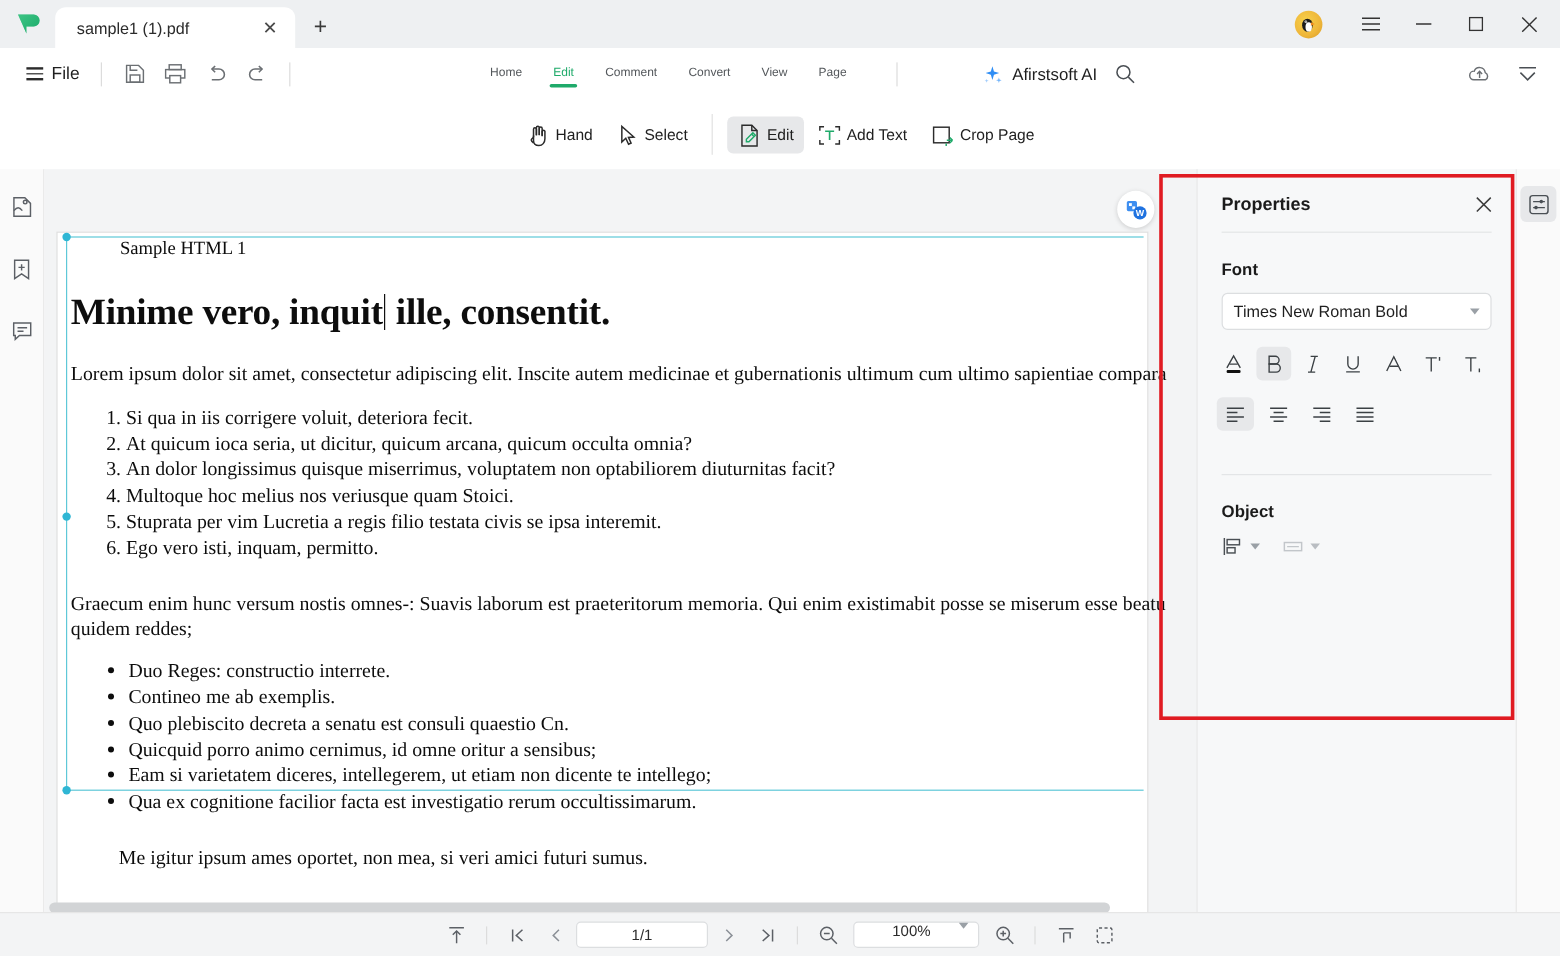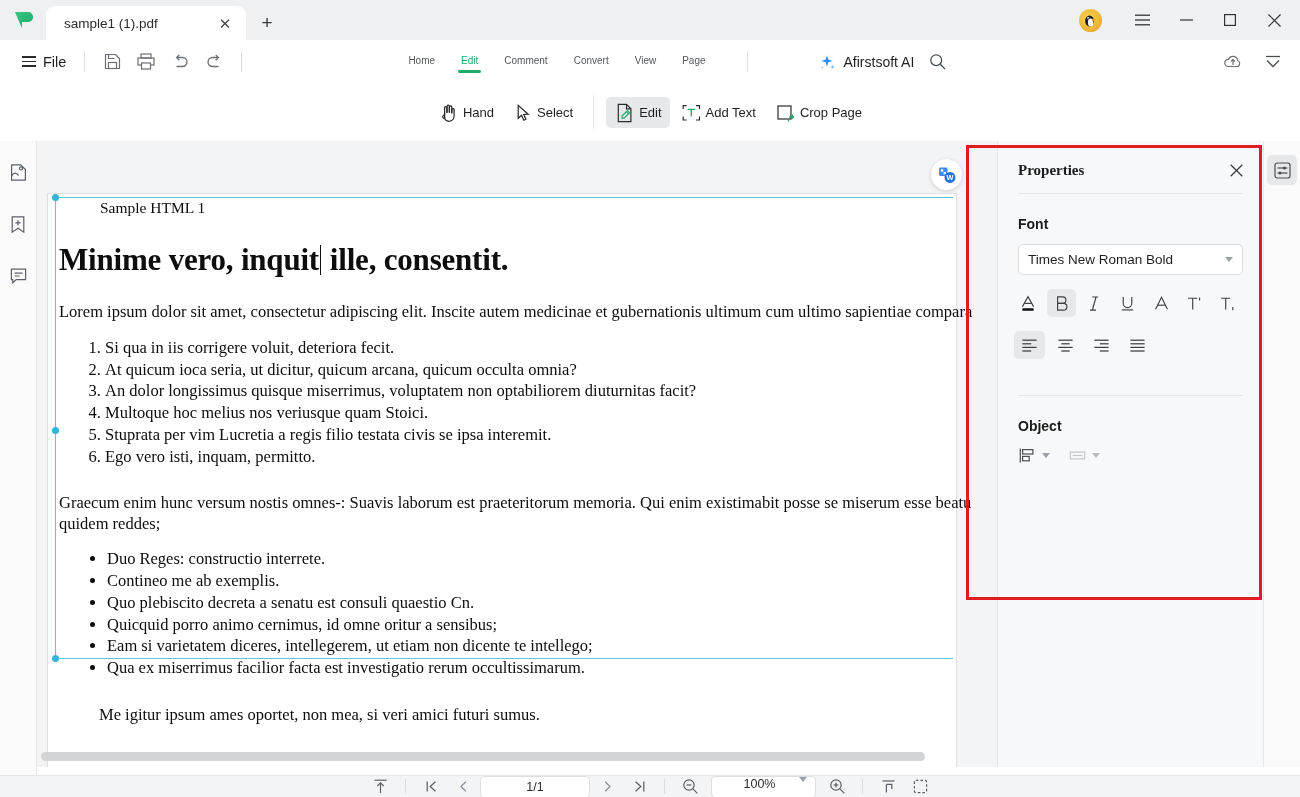--- a/index.html
+++ b/index.html
@@ -189,21 +189,21 @@
     background: #f7f8f9; border-left: 1px solid #e6e6e6;
   }
   .red-outline {
     position: absolute; top: 145px; left: 966px;
     width: 296px; height: 455px;
     border: 3px solid #e01b22; pointer-events: none; z-index: 30;
   }
   .panel-head {
     display: flex; align-items: center; padding: 18px 16px 12px 20px;
   }
-  .panel-title { font-size: 15px; font-weight: bold; color: #1b1b1b; font-family: Liberation Serif, serif; }
+  .panel-title { font-size: 15px; font-weight: bold; color: #1b1b1b; }
   .panel-close { margin-left: auto; color: #3a3a3a; font-size: 16px; width: 22px; height: 22px; display:flex; align-items:center; justify-content:center; }
   .panel-divider { height: 1px; background: #e3e5e7; margin: 0 20px; }
   .sec-title {
     font-size: 14px; font-weight: bold; color: #1b1b1b;
     margin: 22px 0 12px 20px;
   }
   .field {
     margin: 0 20px 10px; height: 31px;
     background: #ffffff; border: 1px solid #dcdee0; border-radius: 5px;
     display: flex; align-items: center; padding: 0 9px;
@@ -232,21 +232,21 @@
   
   .rightrail {
     position: absolute; top: 141px; right: 0; width: 37px; bottom: 30px;
     background: #fafafa; border-left: 1px solid #e6e6e6;
     display: flex; flex-direction: column; align-items: center; padding-top: 14px;
   }
   .rail-btn.sel { background: #e7e8ea; }
 
   
   .bottombar {
-    position: absolute; left: 0; bottom: 0; width: 1300px; height: 22px;
+    position: absolute; left: 0; bottom: 0; width: 1300px; height: 37px;
     background: #f3f4f5; border-top: 1px solid #e6e6e6;
     display: flex; align-items: center; justify-content: center; gap: 2px;
   }
   .bbtn {
     width: 30px; height: 24px; display: flex; align-items: center; justify-content: center;
     color: #5c6066; font-size: 13px;
   }
   .bsep { width: 1px; height: 15px; background: #dcdcdc; margin: 0 8px; }
   .pagebox {
     width: 110px; height: 22px; background: #ffffff; border: 1px solid #dcdee0;
@@ -521,21 +521,21 @@
 
       <div class="d-p">Graecum enim hunc versum nostis omnes-: Suavis laborum est praeteritorum memoria. Qui enim existimabit posse se miserum esse beatu</div>
       <div class="d-p" style="margin-top:0">quidem reddes;</div>
 
       <ul class="d-list">
         <li>Duo Reges: constructio interrete.</li>
         <li>Contineo me ab exemplis.</li>
         <li>Quo plebiscito decreta a senatu est consuli quaestio Cn.</li>
         <li>Quicquid porro animo cernimus, id omne oritur a sensibus;</li>
         <li>Eam si varietatem diceres, intellegerem, ut etiam non dicente te intellego;</li>
-        <li>Qua ex miserrimus facilior facta est investigatio rerum occultissimarum.</li>
+        <li>Qua ex cognitione facilior facta est investigatio rerum occultissimarum.</li>
       </ul>
 
       <div class="d-close">Me igitur ipsum ames oportet, non mea, si veri amici futuri sumus.</div>
     </div>
   </div>
 
   <div class="hscroll-track">
     <div class="hscroll-thumb"></div>
   </div>
 </div>

